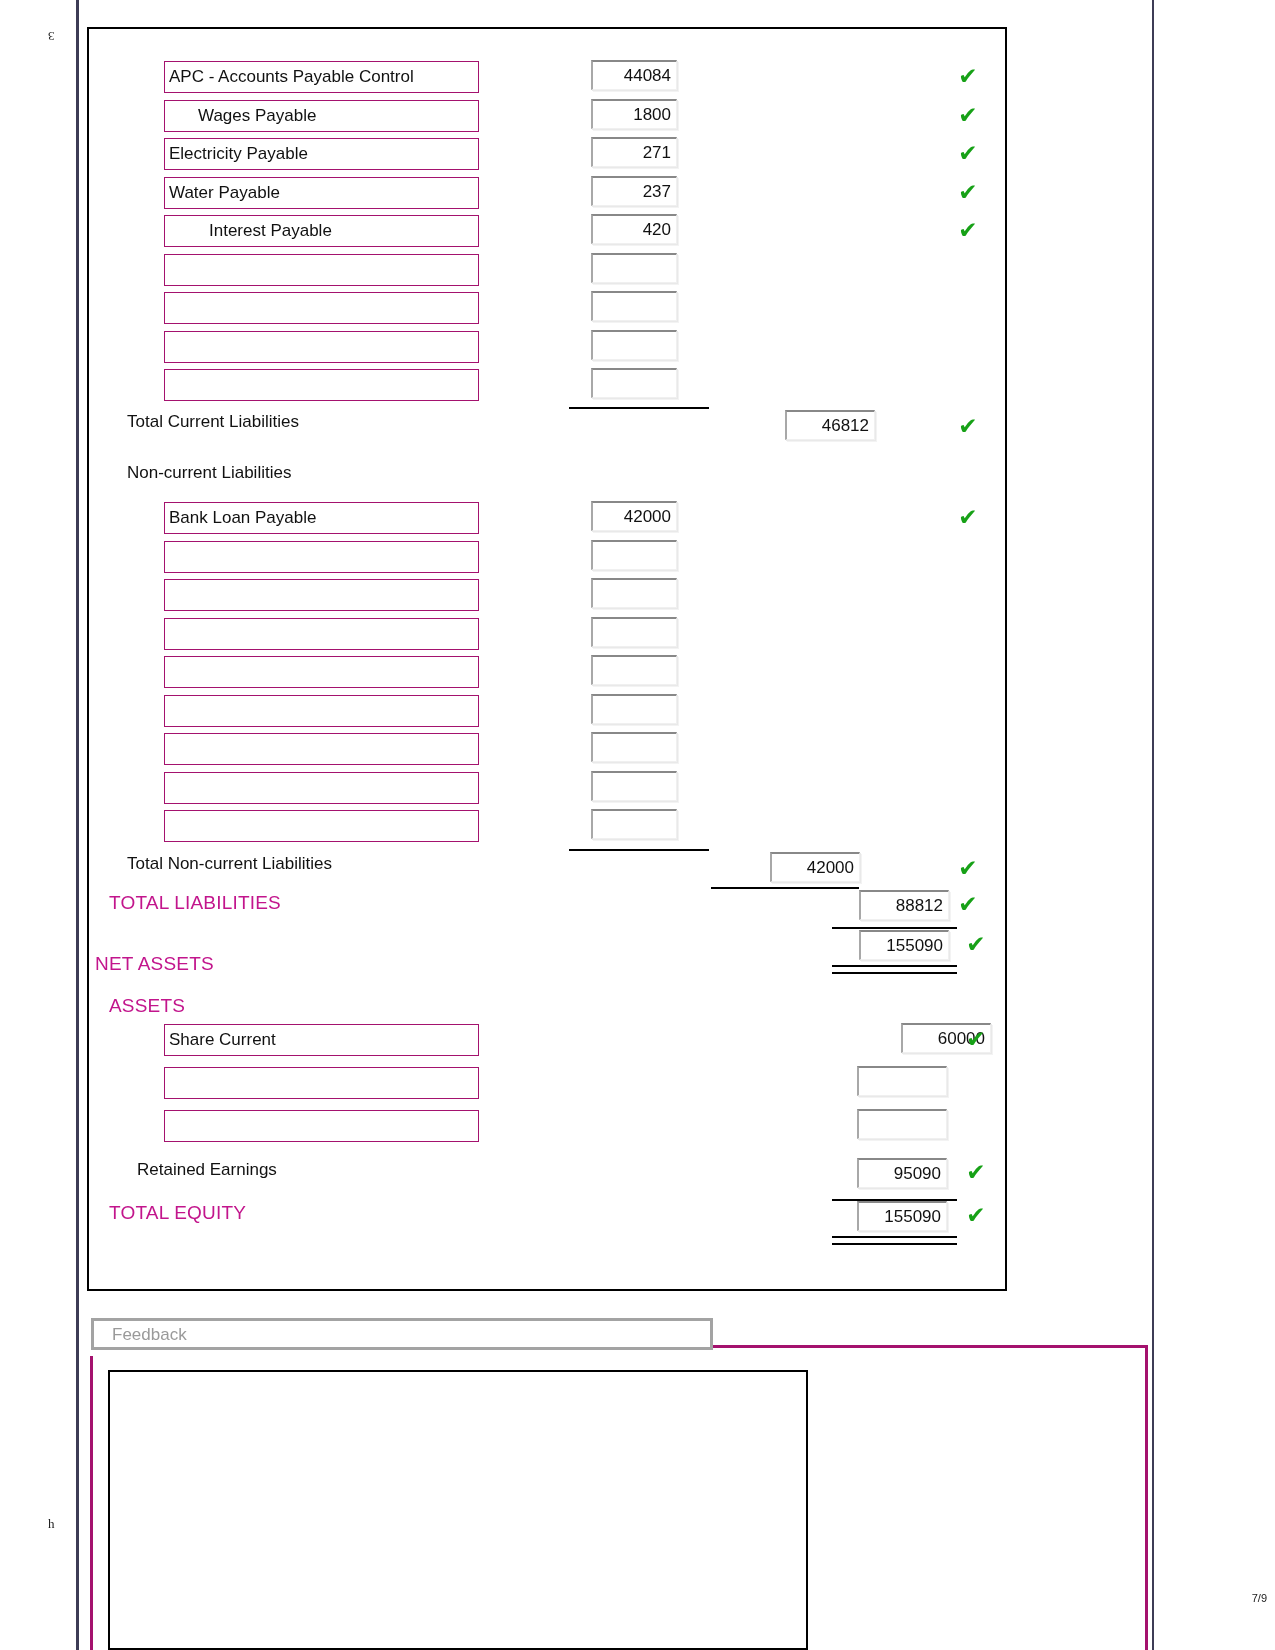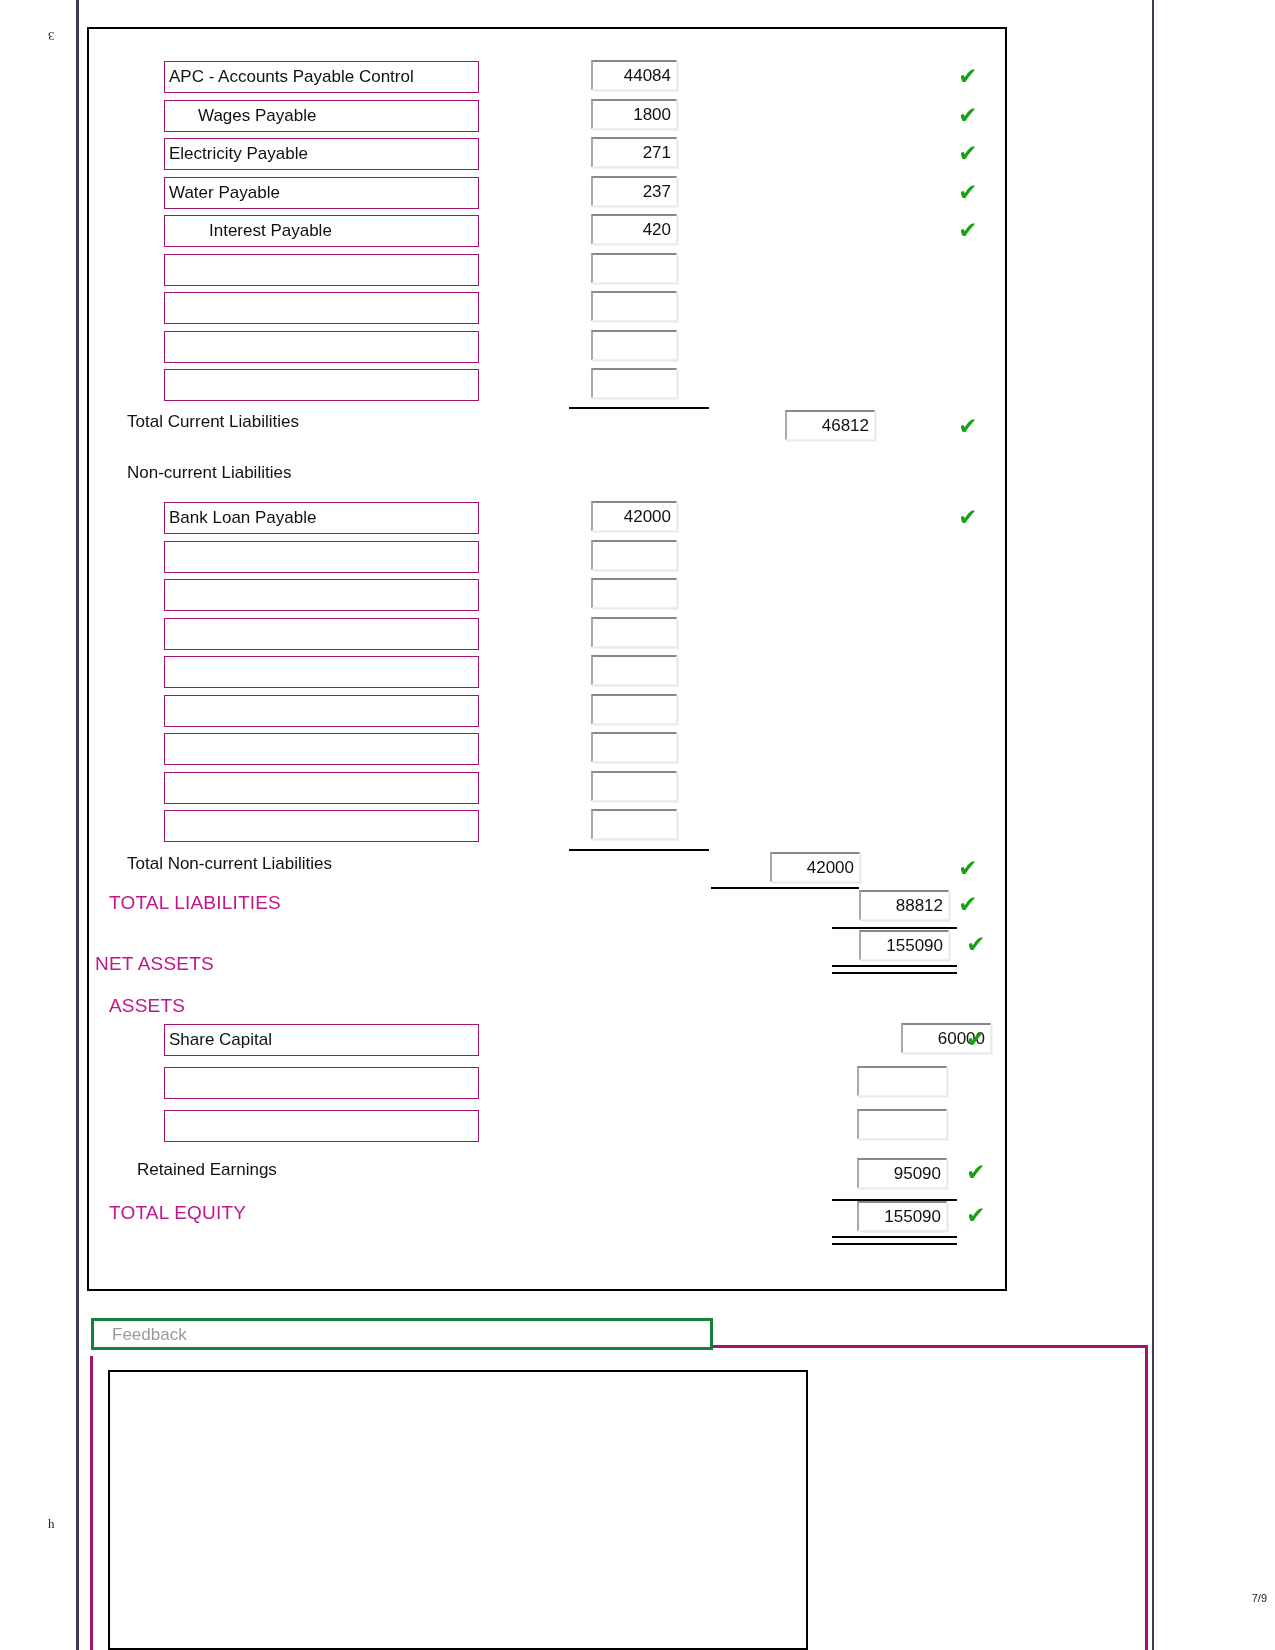--- a/index.html
+++ b/index.html
@@ -157,21 +157,21 @@
     font-weight: bold;
   }
 
   
   .feedback-box {
     position: absolute;
     left: 91px;
     top: 1318px;
     width: 622px;
     height: 32px;
-    border: 3px solid #15803d;
+    border: 3px solid #a3a3a3;
     box-sizing: border-box;
     background: #ffffff;
   }
   .feedback-label {
     position: absolute;
     left: 18px;
     top: 4px;
     font-size: 17px;
     color: #9a9a9a;
   }
@@ -255,21 +255,21 @@
       <div class="subtotal-rule" style="top: 858px; left: 622px; width: 148px;"></div>
       <div class="label-magenta" style="top: 863px; left: 20px;">TOTAL LIABILITIES</div>
       <div class="num-box col-d" style="top: 861px;">88812</div>
       <div class="tick" style="top: 864px; left: 868px;">✔</div>
       <div class="subtotal-rule" style="top: 898px; left: 743px; width: 125px;"></div>
       <div class="label-magenta" style="top: 903px; left: 6px; margin-top: 21px;">NET ASSETS</div>
       <div class="num-box col-d" style="top: 901px;">155090</div>
       <div class="tick" style="top: 904px; left: 876px;">✔</div>
       <div class="double-rule" style="top: 936px; left: 743px; width: 125px;"></div>
       <div class="label-magenta" style="top: 966px; left: 20px;">ASSETS</div>
-      <div class="name-box" style="top: 995px;">Share Capital</div>
+      <div class="name-box" style="top: 995px;">Share Current</div>
       <div class="num-box col-e" style="top: 994px; margin-left: 44px;">60000</div>
       <div class="tick" style="top: 999px; left: 876px;">✔</div>
       <div class="name-box" style="top: 1038px;"></div>
       <div class="num-box col-e" style="top: 1037px;"></div>
       <div class="name-box" style="top: 1081px;"></div>
       <div class="num-box col-e" style="top: 1080px;"></div>
       <div class="label-plain" style="top: 1131px; left: 48px;">Retained Earnings</div>
       <div class="num-box col-e" style="top: 1129px;">95090</div>
       <div class="tick" style="top: 1132px; left: 876px;">✔</div>
       <div class="subtotal-rule" style="top: 1170px; left: 743px; width: 125px;"></div>

